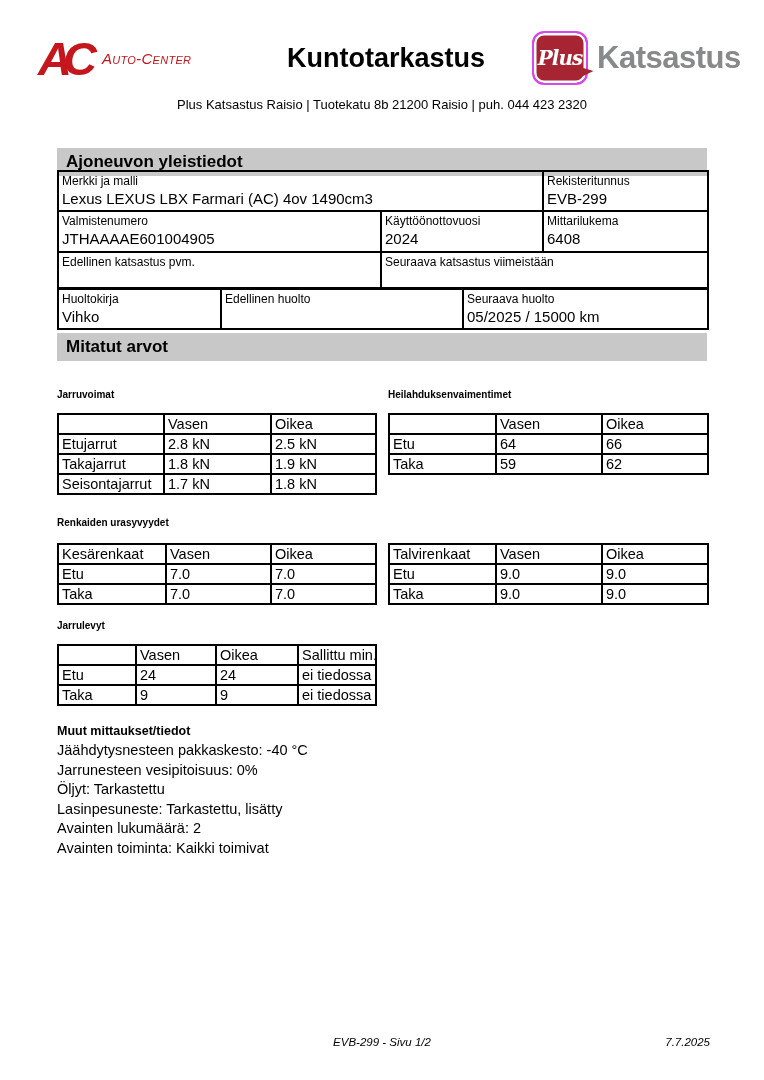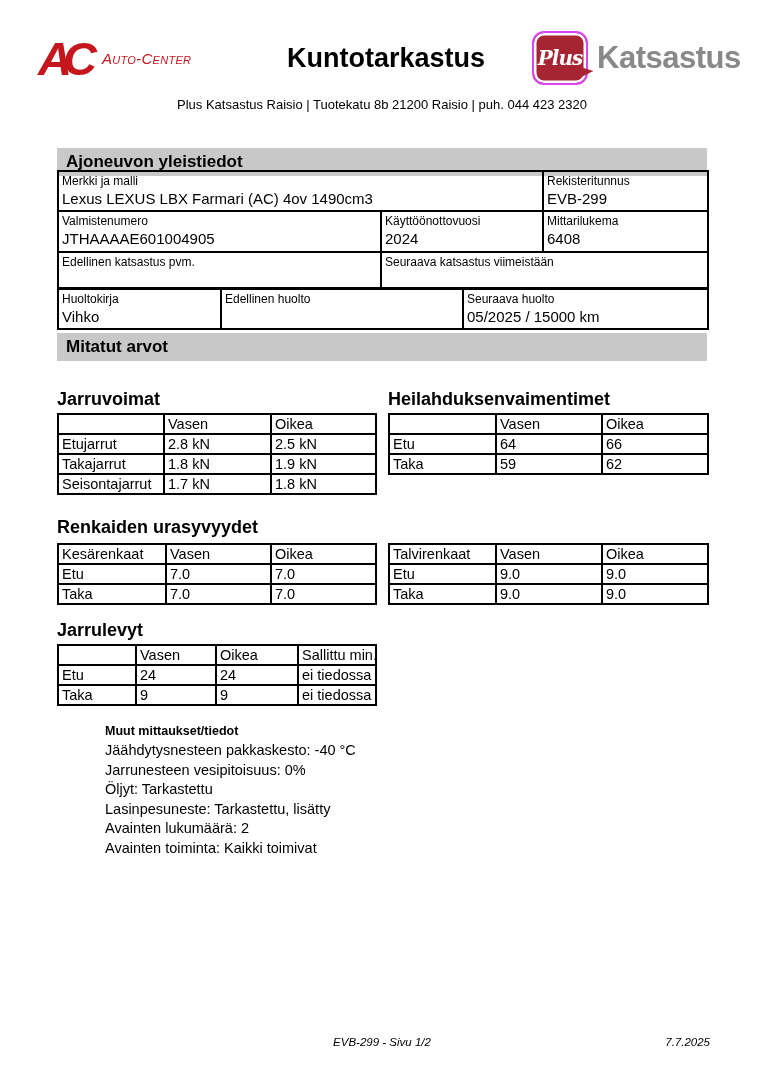--- a/index.html
+++ b/index.html
@@ -47,29 +47,29 @@
   
   table{border-collapse:collapse;}
   .info-table{position:absolute;left:57px;width:650px;table-layout:fixed;}
   .info-t1{top:170px;}
   .info-t2{top:288px;}
   .info-table td{border:2px solid #000;padding:2px 3px;vertical-align:top;height:36px;}
   .flabel{font-size:12px;line-height:1.3;}
   .fvalue{font-size:15px;line-height:1.25;}
 
   
-  .mini-title{position:absolute;font-size:18px;font-weight:bold;}
+  .mini-title{position:absolute;font-size:10px;font-weight:bold;}
   .m-table{position:absolute;table-layout:fixed;}
   .m-table td{border:2px solid #000;padding:1px 3px;height:18px;font-size:14.5px;
               vertical-align:middle;overflow:hidden;white-space:nowrap;}
   .w-left{left:57px;width:318px;}
   .w-right{left:388px;width:319px;}
 
   
-  .muut{position:absolute;left:57px;top:724px;margin-left:48px;}
+  .muut{position:absolute;left:57px;top:724px;}
   .muut-title{font-size:12.5px;font-weight:bold;margin-bottom:3px;}
   .muut-line{font-size:14.5px;line-height:19.5px;}
 
   
   .footer-center{position:absolute;top:1036px;left:0;width:100%;text-align:center;
                  font-size:11.5px;font-style:italic;}
   .footer-right{position:absolute;top:1036px;right:54px;font-size:11.5px;font-style:italic;}
 </style>
 </head>
 <body>

